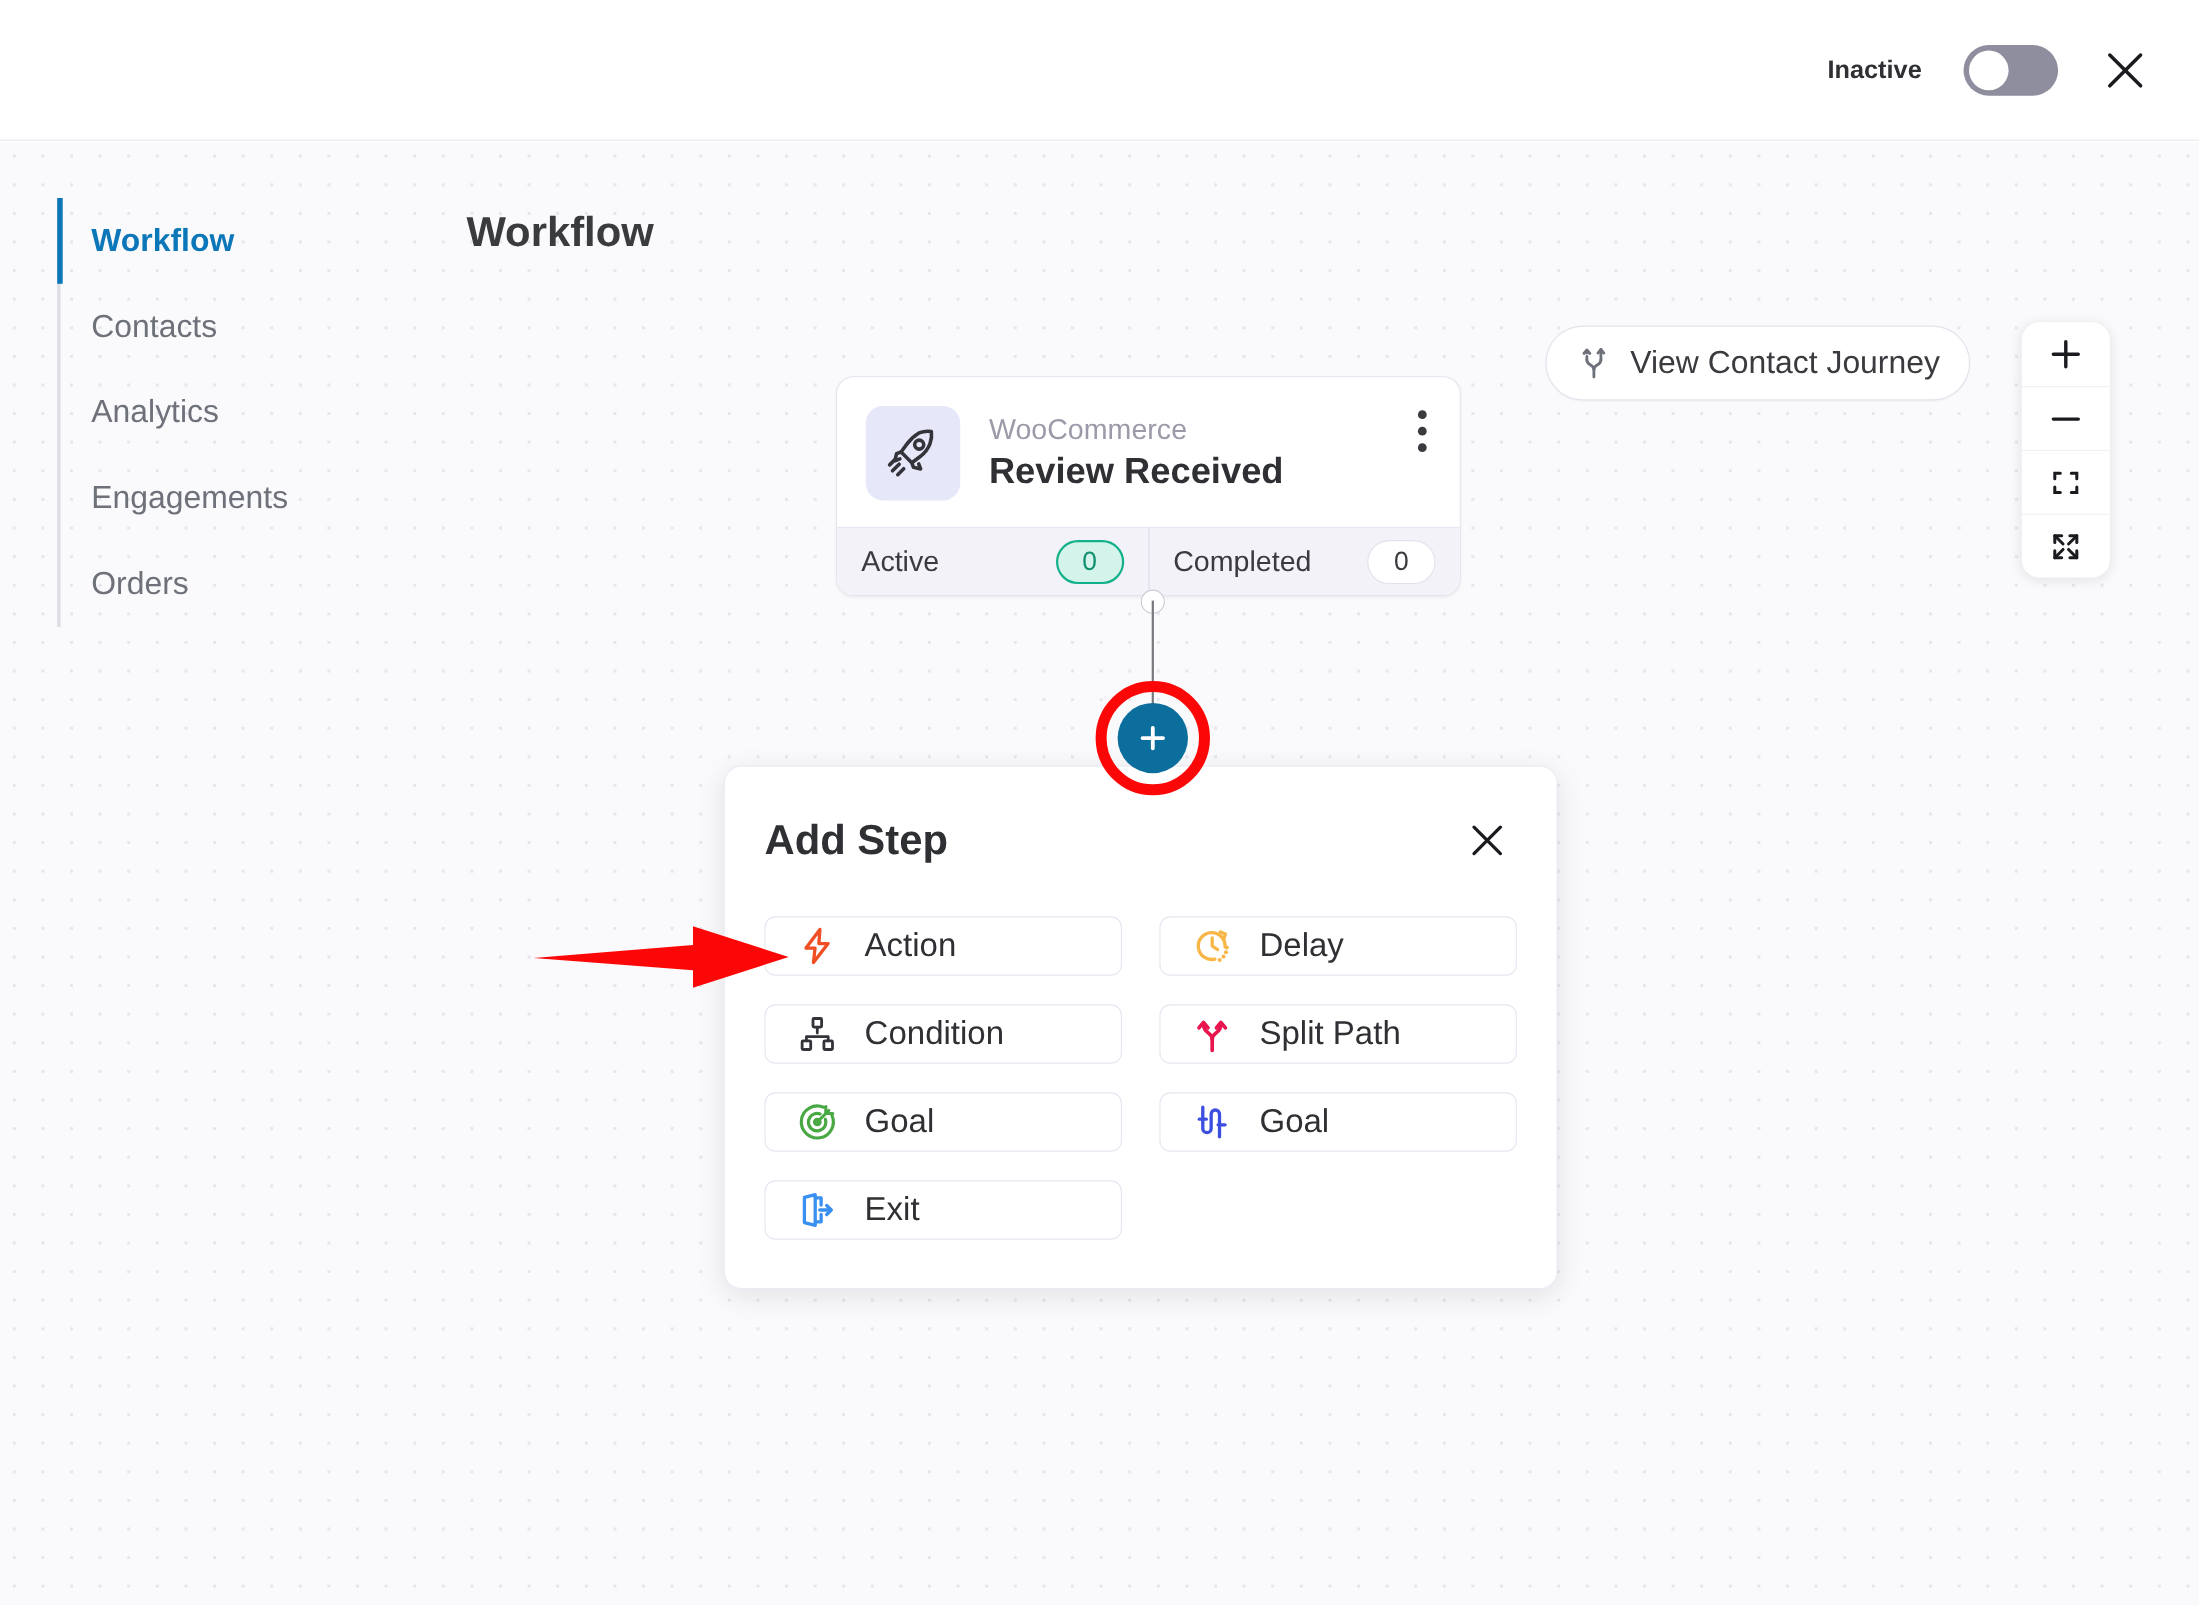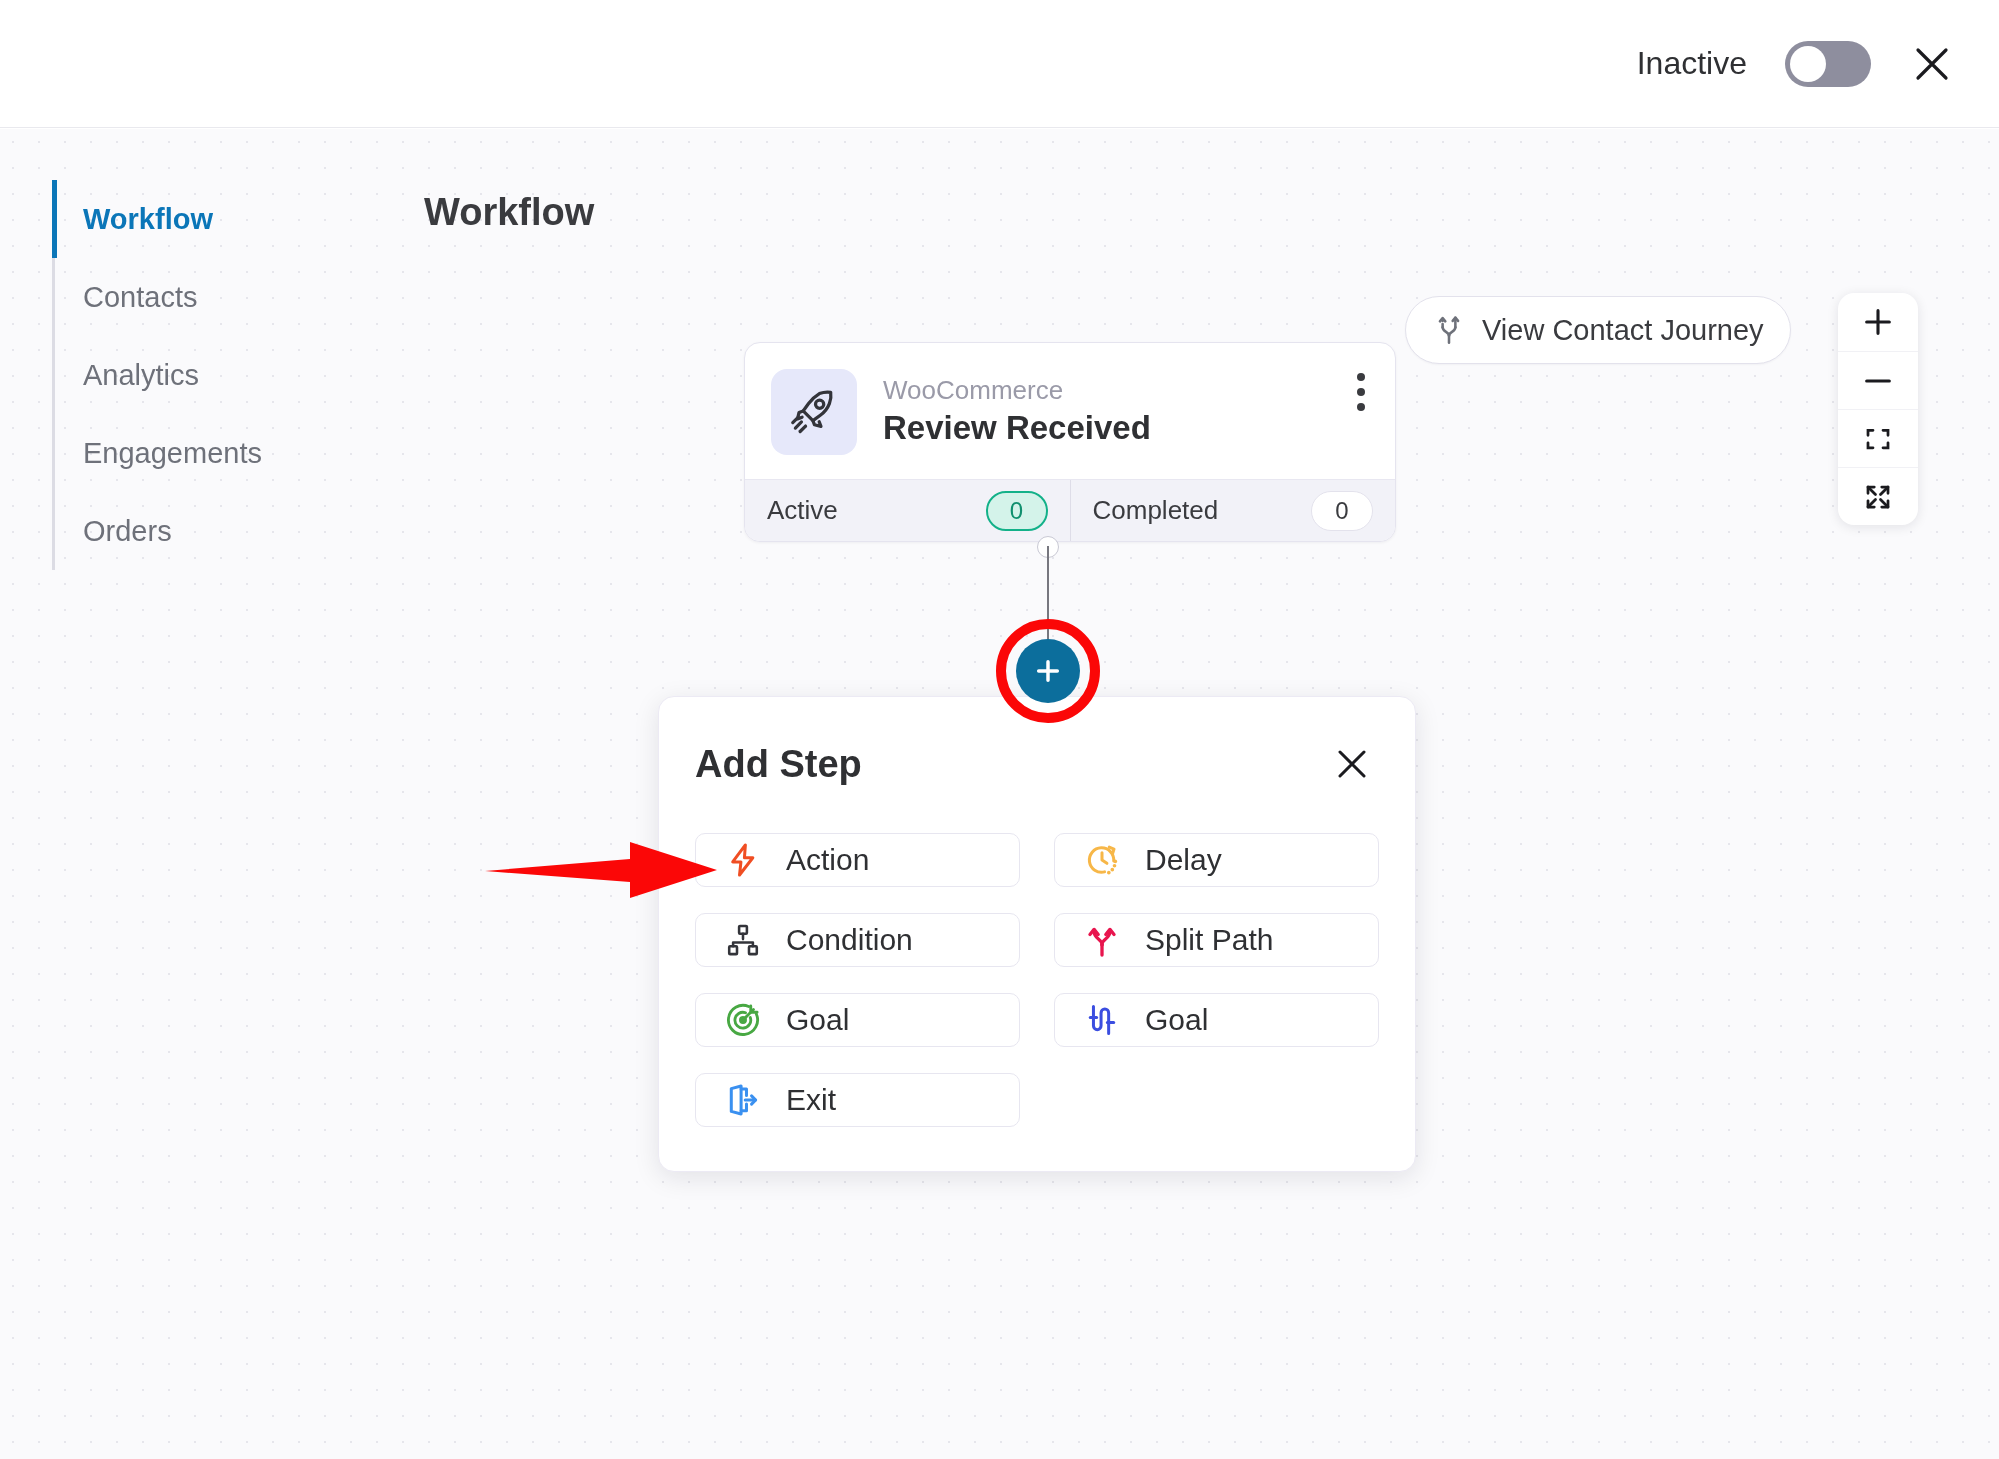--- a/index.html
+++ b/index.html
@@ -24,21 +24,21 @@
     font-weight: 700;
     color: #2f3033;
     letter-spacing: -0.2px;
     white-space: nowrap;
   }
   .topbar-right {
     margin-left: auto; margin-right: 44px;
     display: flex; align-items: center; gap: 38px;
   }
   .status-label {
-    font-size: 32px; font-weight: 400; color: #2f3033;
+    font-size: 23px; font-weight: 700; color: #2f3033;
   }
   .toggle {
     width: 86px; height: 46px; border-radius: 23px;
     background: #8e8e9e; position: relative; cursor: pointer;
     flex-shrink: 0;
   }
   .toggle .knob {
     position: absolute; top: 5px; left: 5px;
     width: 36px; height: 36px; border-radius: 50%;
     background: #ffffff;
@@ -110,22 +110,22 @@
     overflow: hidden;
   }
   .zoomctl div {
     height: 58px; display: flex; align-items: center; justify-content: center;
     cursor: pointer;
   }
   .zoomctl div + div { border-top: 1px solid #f1f1f5; }
 
   
   .trigger-card {
-    position: absolute; top: 342px; left: 744px;
-    width: 652px;
+    position: absolute; top: 342px; left: 760px;
+    width: 568px;
     background: #ffffff;
     border: 1px solid #e5e4ef;
     border-radius: 16px;
     box-shadow: 0 1px 3px rgba(16,24,40,0.05);
     overflow: hidden;
   }
   .trigger-body {
     display: flex; align-items: center;
     padding: 26px 26px 24px 26px;
     position: relative;

